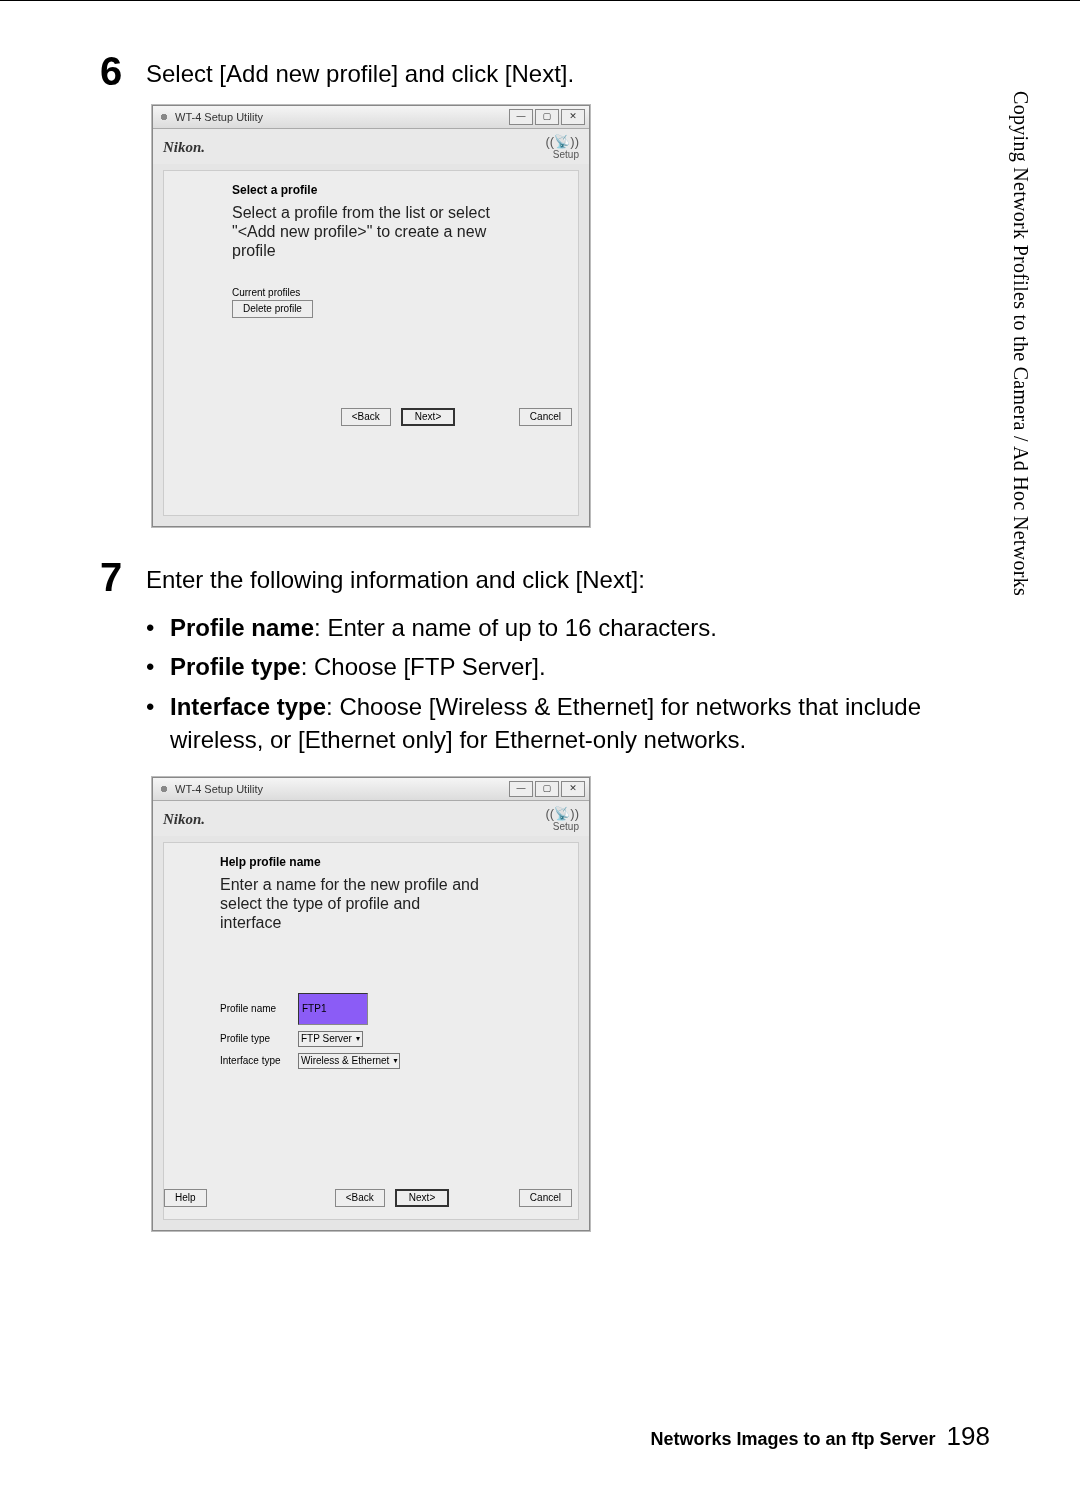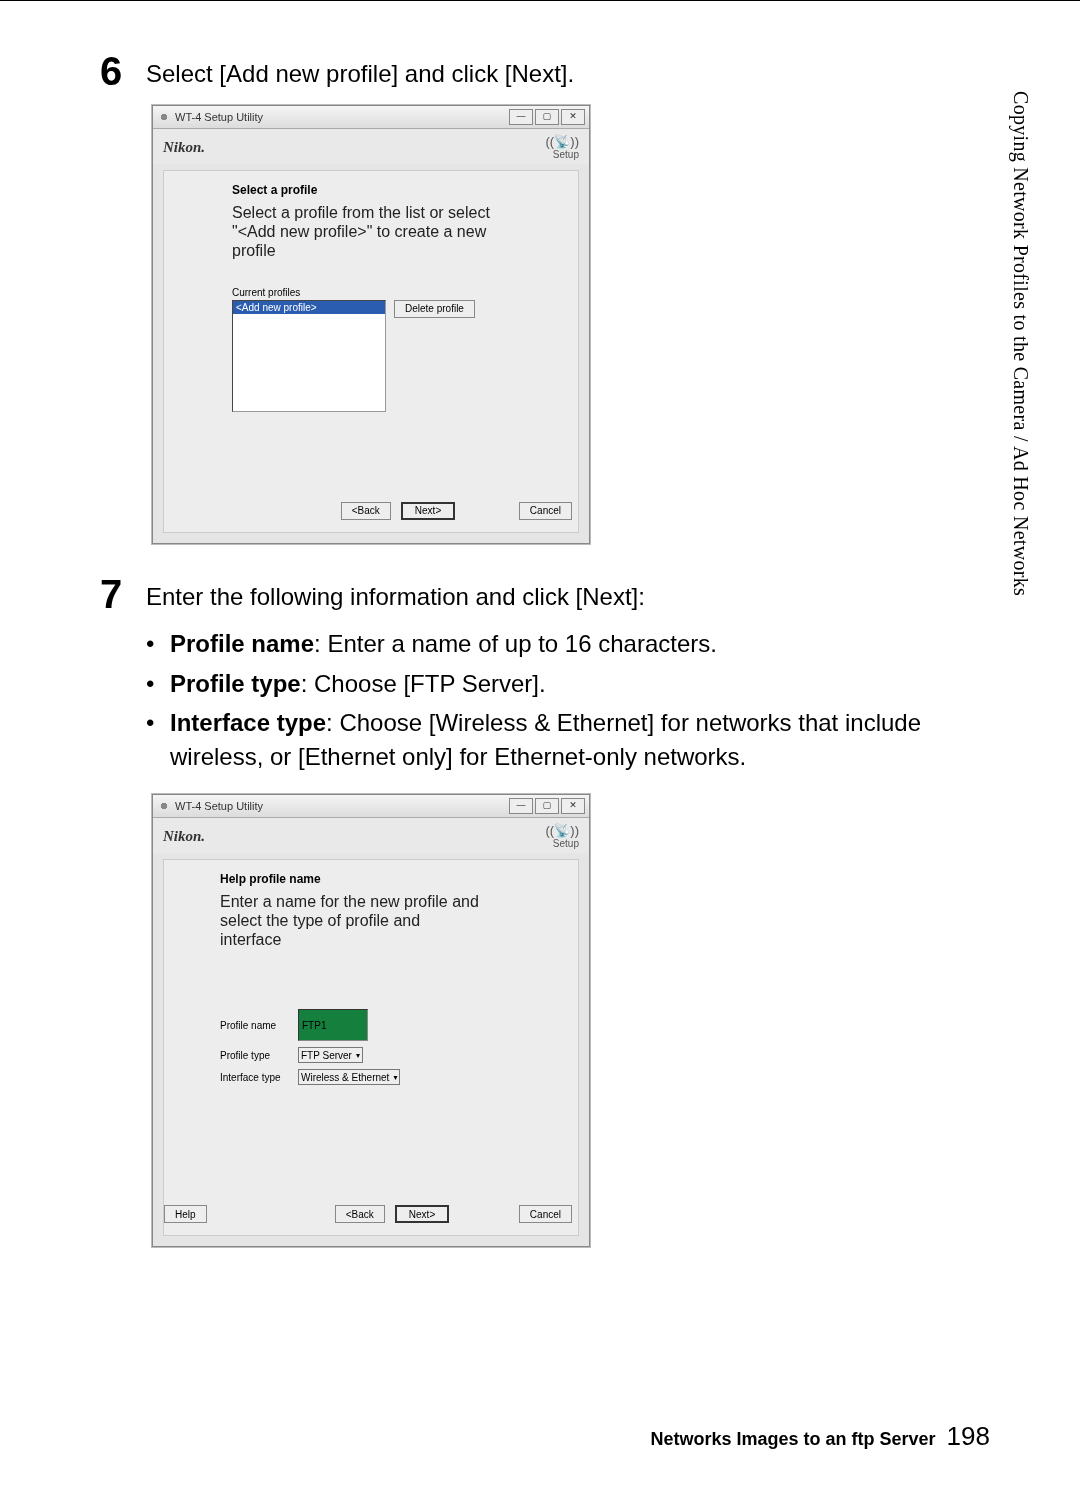--- a/index.html
+++ b/index.html
@@ -149,21 +149,21 @@
   .btnrow-2 {
     display: flex; gap: 10px; justify-content: center;
     margin-top: 68px;
   }
   .btnrow .right, .btnrow-2 .right { position: absolute; right: 6px; }
   .btnrow .left, .btnrow-2 .left { position: absolute; left: 0; }
   .btn.primary { border: 2px solid #333; padding: 1px 12px; }
   .formrow { display: flex; align-items: center; gap: 8px; margin-bottom: 6px; font-size: 10px; }
   .formrow .flabel { width: 70px; }
   .txtinput {
-    border: 1px inset #888; background: #15803d; height: 32px;
+    border: 1px inset #888; background: #8b5cf6; height: 32px;
     font-size: 10px; padding: 0 3px; box-sizing: border-box;
   }
   .txtinput.w1 { width: 70px; }
   .selinput {
     border: 1px solid #777; background: #eee; height: 16px;
     font-size: 10px; padding: 0 2px; box-sizing: border-box;
     display: inline-flex; align-items: center; gap: 2px;
   }
   .selinput::after { content: "▾"; font-size: 8px; margin-left: 2px; }
   .footer {
@@ -201,23 +201,20 @@
       <span class="setup-ico">
         <span class="ant">((📡))</span><br><span class="lbl">Setup</span>
       </span>
     </div>
     <div class="panel">
       <div class="section-title">Select a profile</div>
       <div class="section-desc">Select a profile from the list or select "&lt;Add new profile&gt;" to create a new profile</div>
 
       <div class="subtxt">Current profiles</div>
       <div class="listbox-wrap">
-        <div class="listbox">
-          <span class="selected">&lt;Add new profile&gt;</span>
-        </div>
         <span class="btn">Delete profile</span>
       </div>
 
       <div class="btnrow">
         <span class="btn">&lt;Back</span>
         <span class="btn primary">Next&gt;</span>
         <span class="btn right">Cancel</span>
       </div>
     </div>
   </div>

